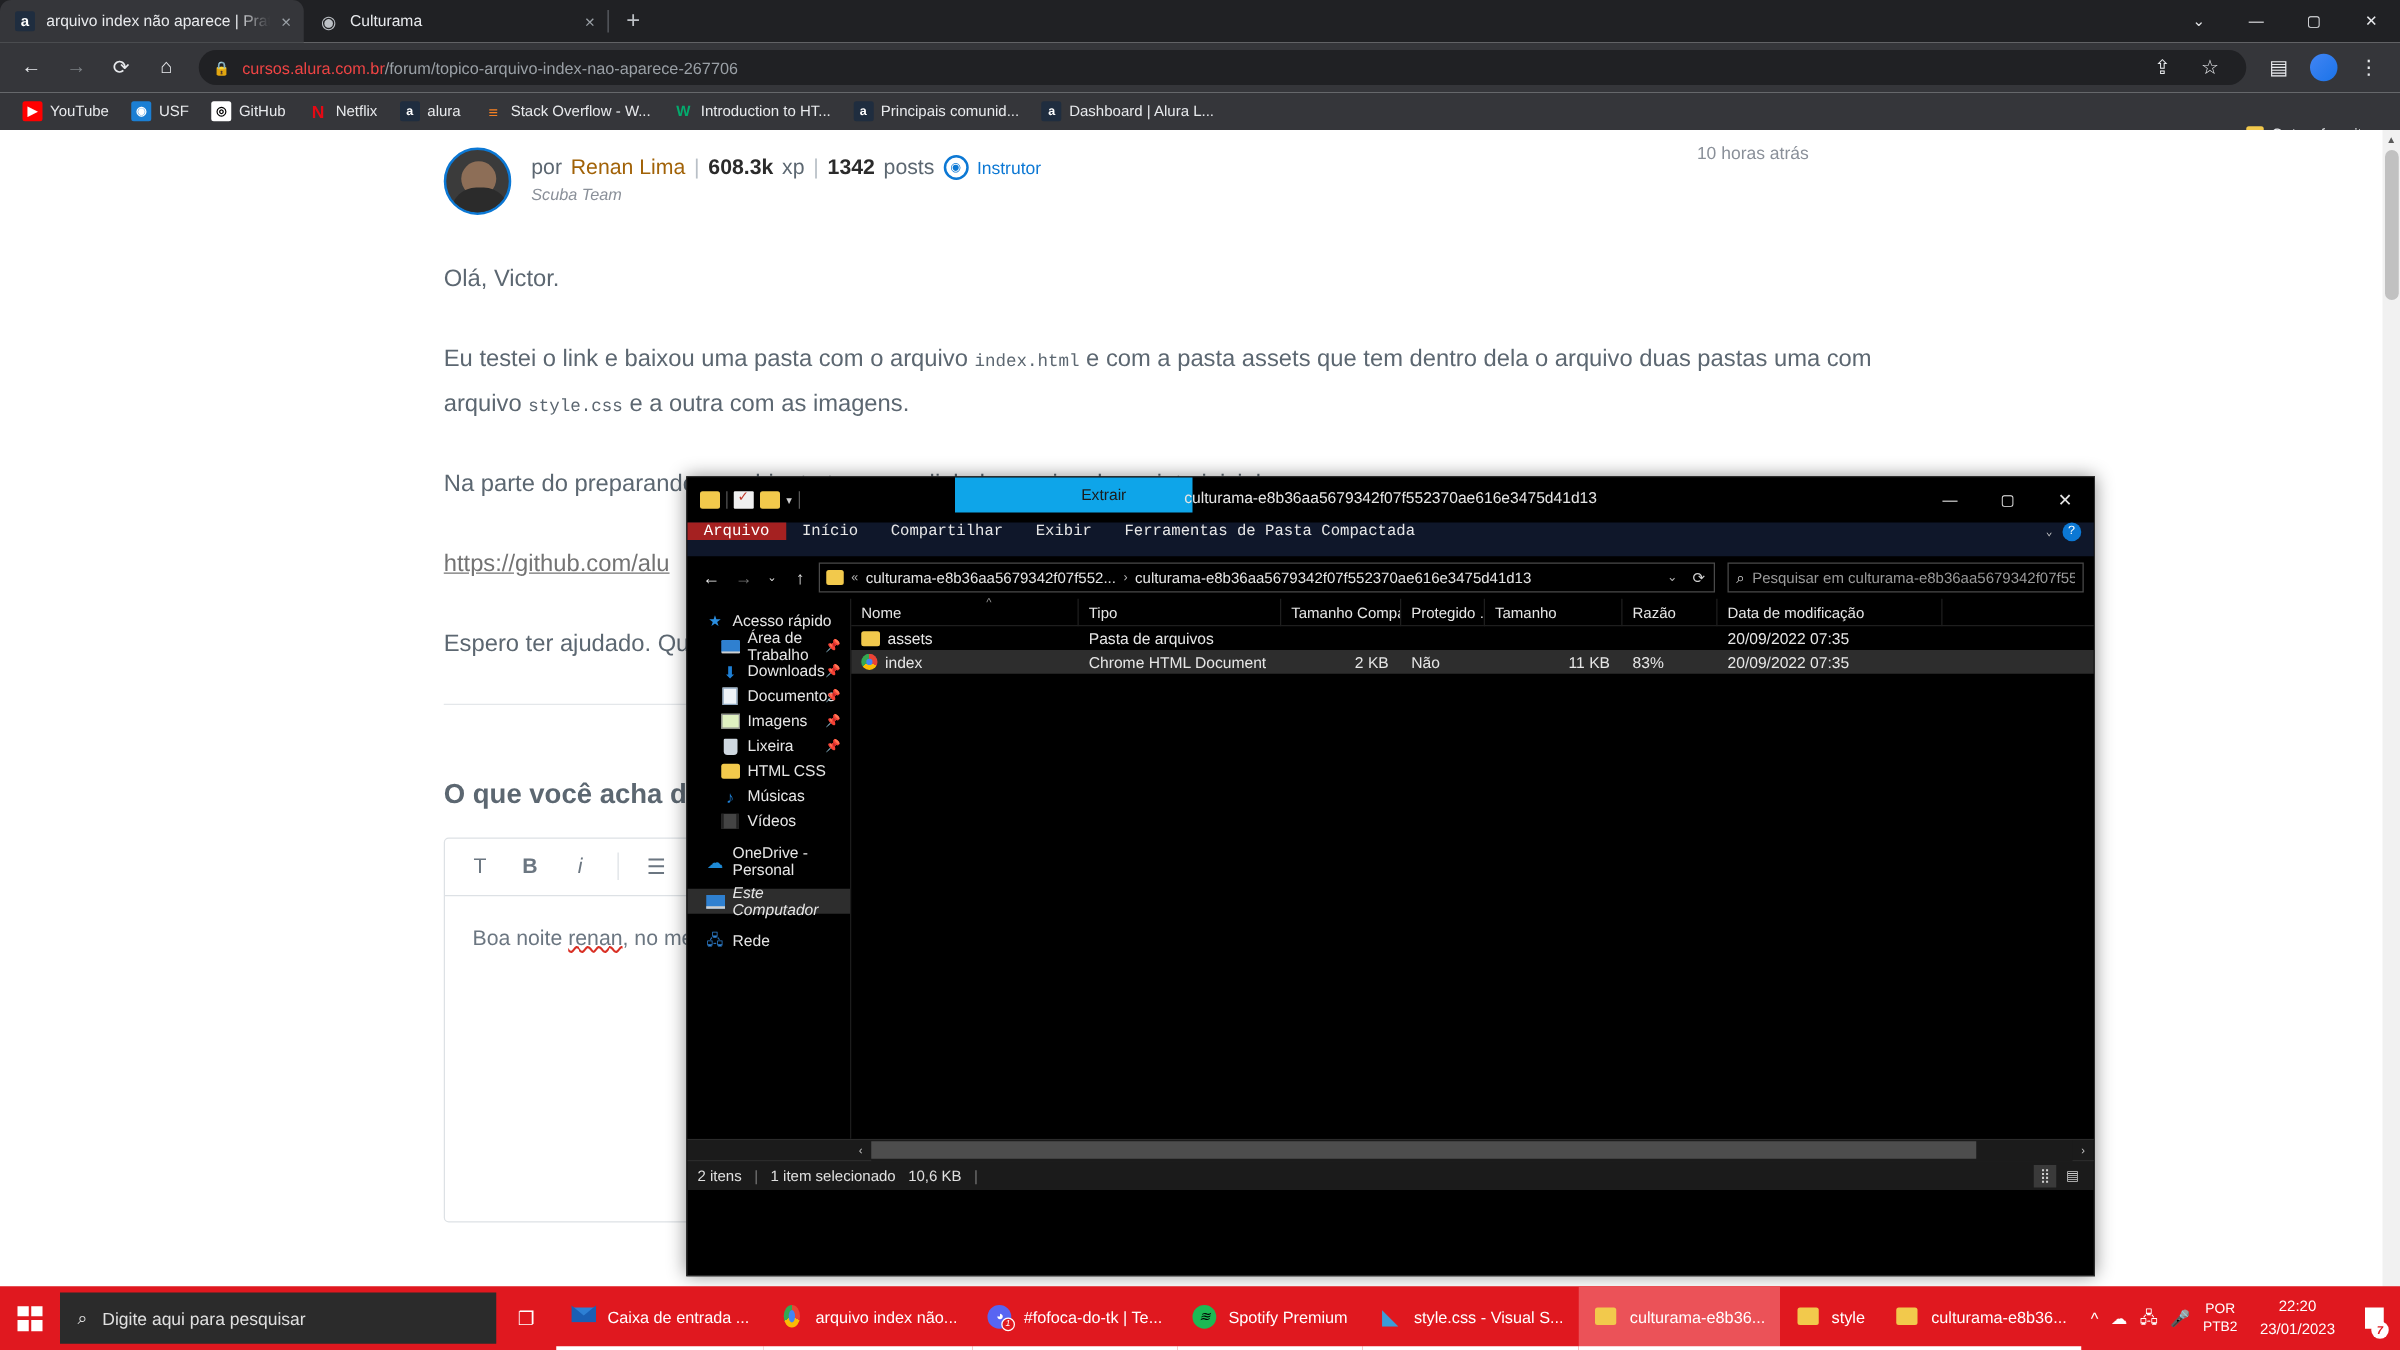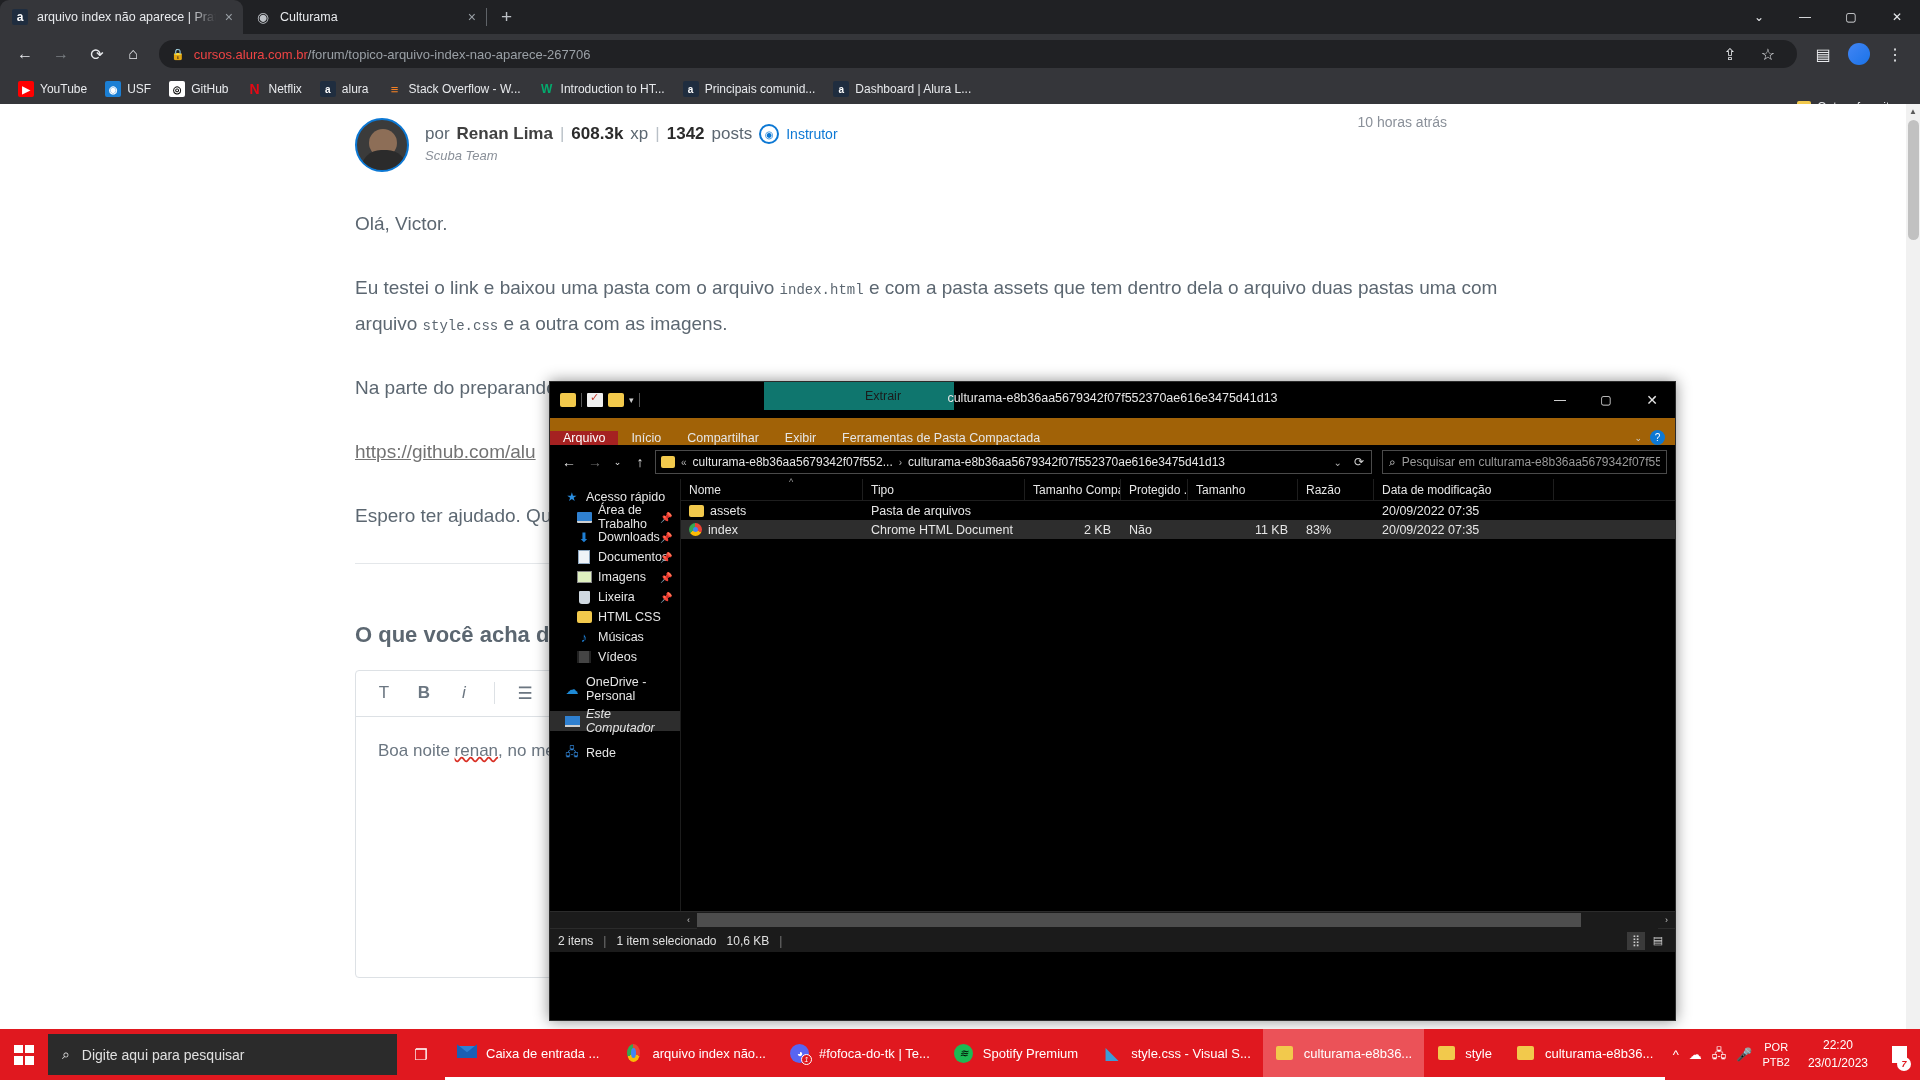--- a/index.html
+++ b/index.html
@@ -82,21 +82,21 @@
   .posthead { display: flex; align-items: flex-start; gap: 16px; padding-top: 14px; }
   .pavatar { width: 54px; height: 54px; border-radius: 50%;
     border: 2.5px solid #0c78d4; overflow: hidden; flex: 0 0 54px;
     background: #3b3b3b; position: relative; }
   .pavatar::after { content:""; position:absolute; left:12px; top:9px; width:28px;
     height:28px; border-radius:50%; background:#8d6e57; }
   .pavatar::before { content:""; position:absolute; left:4px; bottom:0; width:46px;
     height:20px; border-radius:22px 22px 0 0; background:#2b2b2b; z-index:2;}
   .pmeta { padding-top: 6px; }
   .pline1 { font-size: 17px; color: #5c6771; display: flex; align-items: center; gap: 7px; }
-  .pline1 b { color: #404040; font-weight: bold; }
+  .pline1 b { color: #a16207; font-weight: normal; }
   .pline1 .sep { color: #b9c0c7; }
   .pline1 .xp { color: #2b2b2b; font-weight: bold; }
   .pline1 .posts { color: #2b2b2b; font-weight: bold; }
   .badge-ico { width:20px; height:20px; border-radius:50%; border:2px solid #0c78d4;
     display:inline-flex; align-items:center; justify-content:center; color:#0c78d4;
     font-size:10px; }
   .instrutor { color: #0c78d4; font-size: 14px; }
   .pteam { font-size: 13px; color: #8a9099; font-style: italic; margin-top: 4px; }
   .ptime { position: absolute; right: 78px; top: 10px;
     font-size: 14px; color: #8a9099; }
@@ -138,32 +138,32 @@
   .ex-qat { display: flex; align-items: center; gap: 5px; padding-left: 10px; }
   .qico { width: 16px; height: 14px; }
   .qi-folder { background:#f2c94c; border-radius:2px; }
   .qi-props { background:#f0f0f0; border-radius:1px; position:relative; }
   .qi-props::after{content:"✓"; position:absolute; left:3px; top:-2px;
     color:#c0392b; font-size:11px;}
   .qsep { width:1px;height:14px;background:#555; }
   .qchev { color:#cfcfcf; font-size:9px; }
   .ex-tab-extrair {
     position: absolute; left: 214px; top: 0; width: 190px; height: 28px;
-    background: #0f766e; color: #1b1b1b; display: flex;
+    background: #0ea5e9; color: #1b1b1b; display: flex;
     align-items: center; justify-content: center; font-size: 12.5px; padding-left: 48px;
   }
   .ex-title { position: absolute; left: 0; right: 0; top: 9px; text-align: center;
     font-size: 12.5px; color: #e6e6e6; pointer-events:none; }
   .ex-wbtns { margin-left: auto; display: flex; height: 36px; }
   .ex-wbtns div { width: 46px; height: 36px; display: flex; align-items: center;
     justify-content: center; color: #e6e6e6; font-size: 12px; }
   .ex-wbtns .closew { font-size: 14px; }
 
-  .ex-ribbon { height: 27px; background: #a16207; display: flex; align-items: flex-end;
-    position: relative; }
+  .ex-ribbon { height: 27px; background: #0f172a; display: flex; align-items: flex-start;
+    position: relative; font-family: Liberation Mono, monospace; }
   .rbtab { padding: 0 13px; display: flex; align-items: center;
     font-size: 12.5px; color: #e6e6e6; }
   .rbtab.file { background: #a52121; color: #fff; }
   .rb-right { margin-left:auto; display:flex; align-items:center; gap:8px; padding-right:10px;}
   .rb-chev { color:#cfcfcf; font-size:9px; }
   .rb-help { width:15px;height:15px;border-radius:50%;background:#0c78d4;color:#fff;
     font-size:10px;display:flex;align-items:center;justify-content:center;}
 
   .ex-navbar { height: 34px; background: #000; display: flex; align-items: center;
     padding: 0 8px; gap: 4px; }

